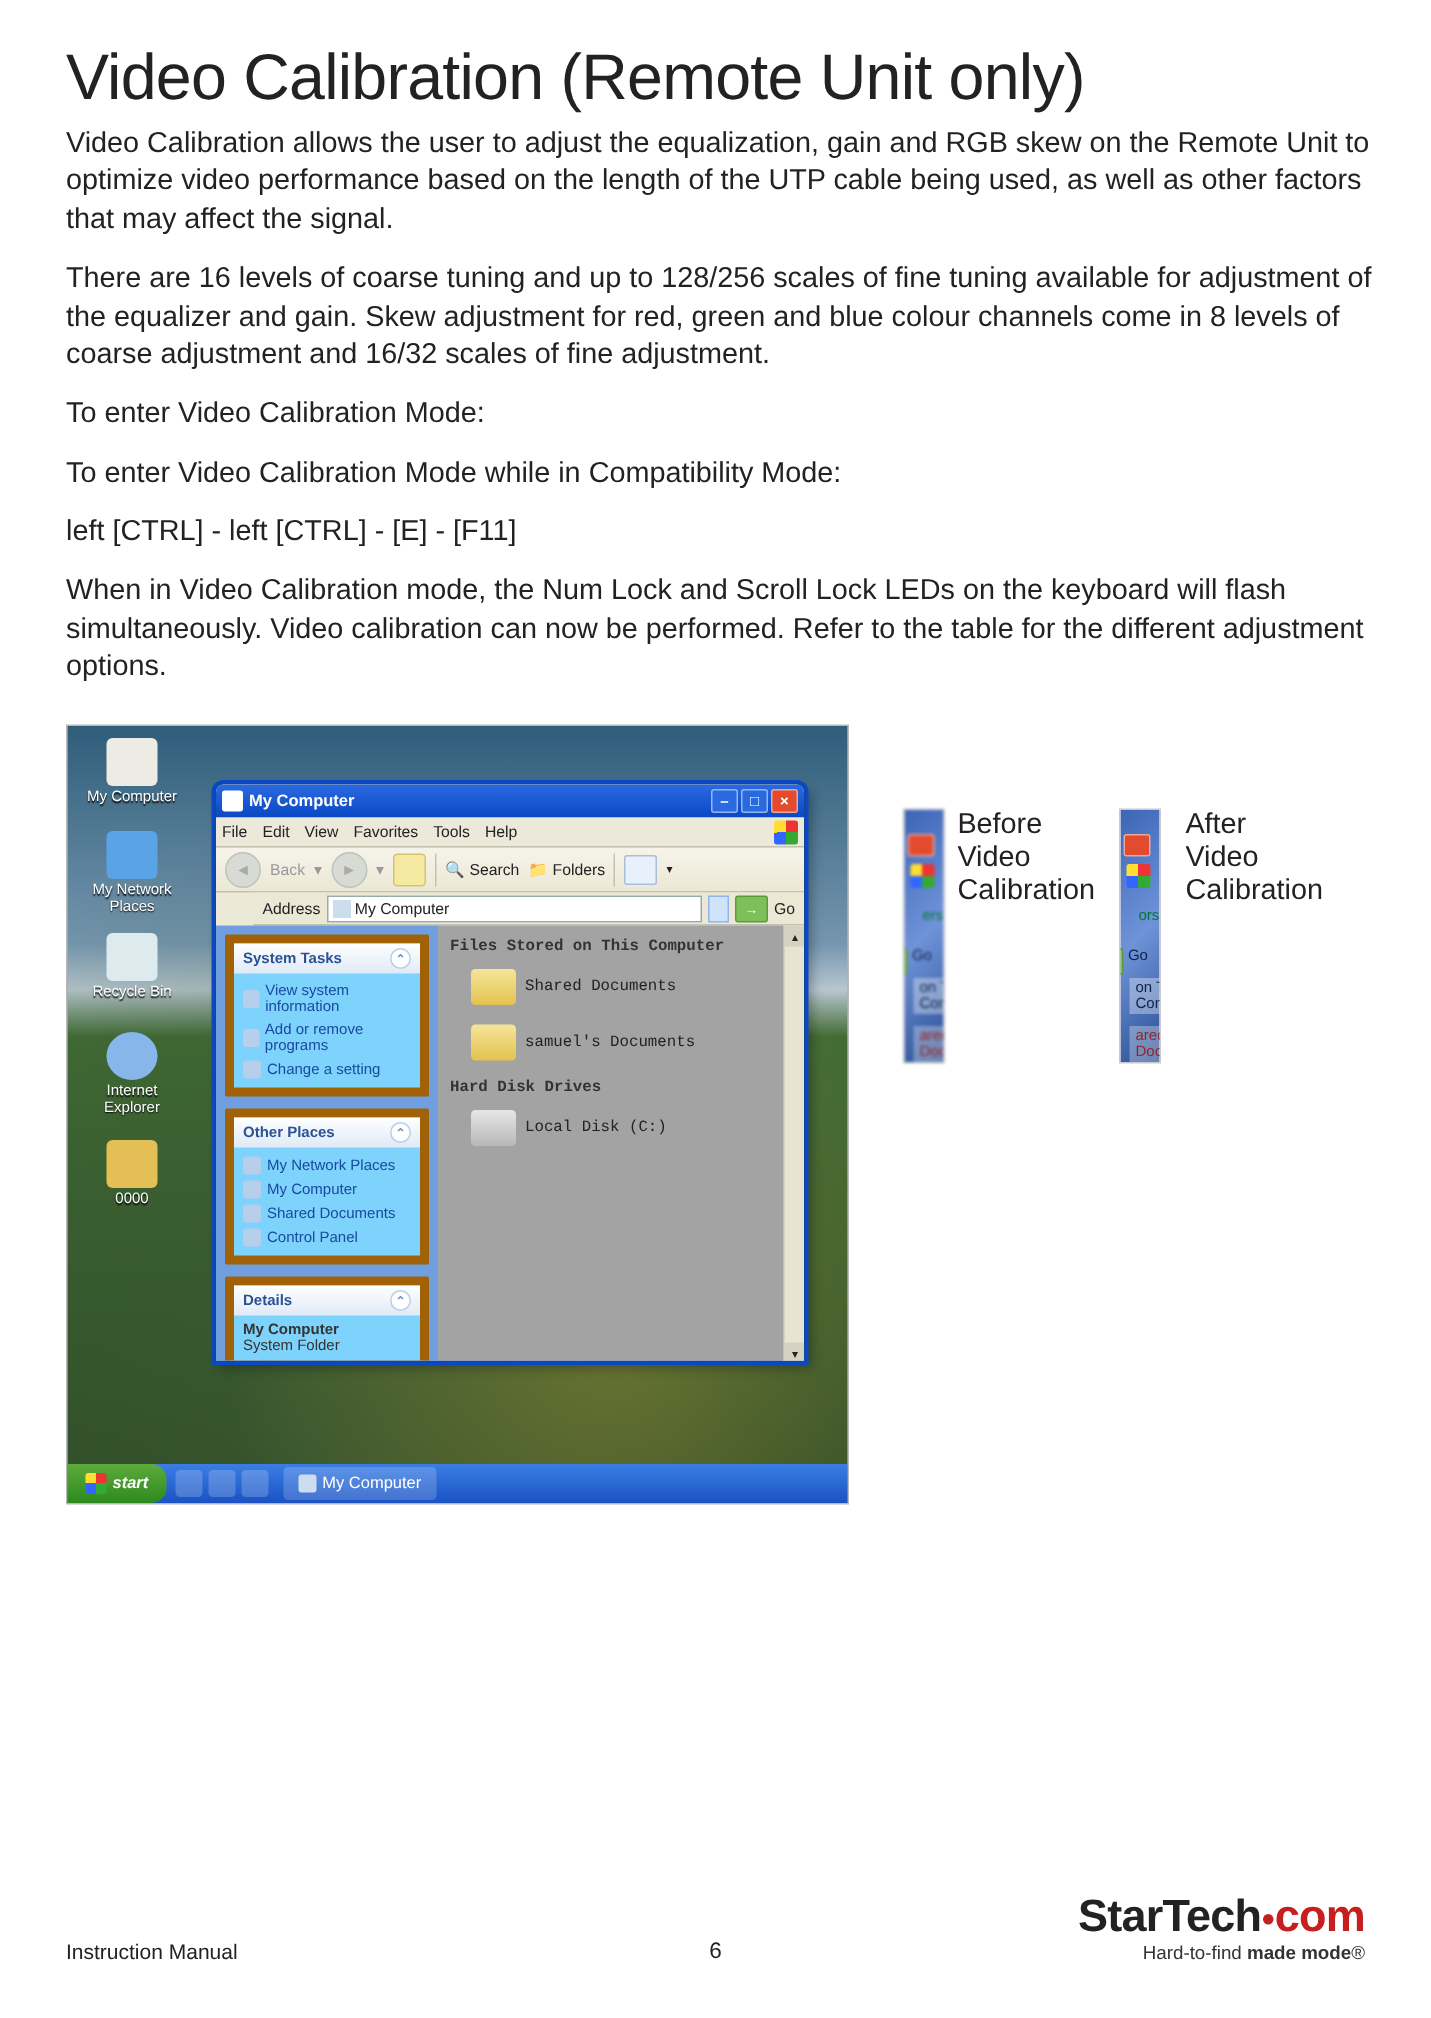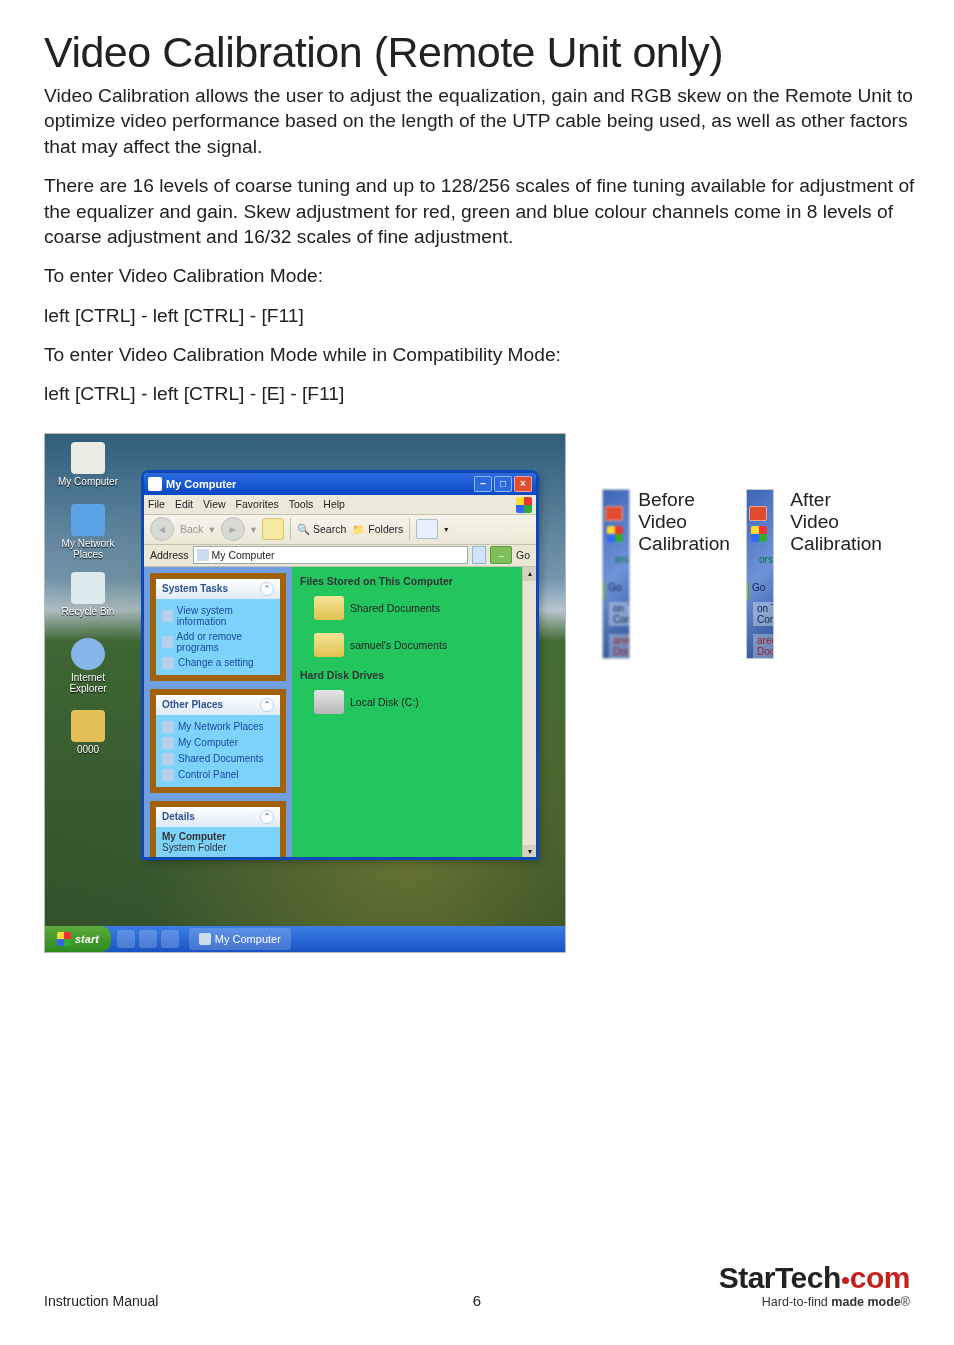--- a/index.html
+++ b/index.html
@@ -52,35 +52,35 @@
     conic-gradient(#e33 0 25%, #3a3 0 50%, #36f 0 75%, #fd3 0); border-radius:2px; }
 
   .toolbar { height:30px; background:linear-gradient(#f6f4ea,#ece8d6); border-bottom:1px solid #c5c1b0; display:flex; align-items:center; gap:6px; padding:0 6px; font-size:10.5px; }
   .navbtn { width:24px; height:24px; border-radius:50%; background:#9fd48a; display:flex; align-items:center; justify-content:center; color:#fff; border:1px solid #7db36a; }
   .navbtn.dis { background:#d8dad4; border-color:#c0c2bc; color:#aaa; }
   .upbtn { width:22px; height:22px; background:#f6e9a2; border:1px solid #d4c370; border-radius:3px; }
   .sep { width:1px; height:22px; background:#c5c1b0; }
   .sbtn { display:flex; gap:3px; align-items:center; }
   .vbtn { width:22px; height:20px; background:#e8f1fb; border:1px solid #a8bedb; border-radius:2px; }
 
-  .addrbar { height:22px; background:#ece8d6; border-bottom:1px solid #c5c1b0; display:flex; align-items:center; gap:4px; padding:0 6px; font-size:10.5px; }
+  .addrbar { height:22px; background:#ece8d6; border-bottom:1px solid #c5c1b0; display:flex; align-items:center; gap:4px; padding:0 6px; font-size:10.5px;margin-left:25px; }
   .addrfield { flex:1; height:18px; background:#fff; border:1px solid #9aa; display:flex; align-items:center; padding:0 3px; gap:3px; }
   .gobtn { width:22px; height:18px; background:#7fbf5a; border:1px solid #5a9a3a; border-radius:2px; display:flex; align-items:center; justify-content:center; color:#fff; font-size:9px; }
   .ddv { width:14px; height:18px; background:#cfe4fb; border:1px solid #8fb6e6; }
 
   .body2 { display:flex; height:292px; }
   .leftpane { width:148px; background:#6f9fde; padding:6px; display:flex; flex-direction:column; gap:8px; }
   .panel { background:#7dd3fc; border:6px solid #a16207; border-radius:1px; font-size:10px; }
   .panel .ph { background:linear-gradient(#fff,#dfeaf7); color:#2a5294; font-weight:700; padding:3px 6px; display:flex; justify-content:space-between; align-items:center; }
   .panel .pc { padding:4px 6px; color:#1a4aa0; }
   .panel .pc .li { display:flex; gap:4px; align-items:center; padding:2px 0; }
   .mi { width:12px; height:12px; background:#b7cfeb; border-radius:2px; }
   .chev { width:14px; height:14px; border-radius:50%; background:#fff; border:1px solid #b7cfeb; display:flex; align-items:center; justify-content:center; font-size:8px; color:#6a8cc0; }
 
-  .rightpane { flex:1; background:#22c55e; padding:6px 8px; font-size:10.5px; overflow:auto; }
+  .rightpane { flex:1; background:#a3a3a3; padding:6px 8px; font-size:10.5px; overflow:auto;font-family:Liberation Mono, monospace; }
   .rh { font-weight:700; color:#333; padding:2px 0 6px; }
   .item { display:flex; align-items:center; gap:6px; padding:3px 0 10px 14px; }
   .item .ic { width:30px; height:24px; border-radius:3px; }
   .ic.folder { background:linear-gradient(#f5e59a,#e3c34e); }
   .ic.hdd { background:linear-gradient(#e6e6e6,#b8b8b8); }
   .scr { width:14px; background:#e8e4d4; border-left:1px solid #c5c1b0; position:relative; }
   .scr .ar { position:absolute; left:0; width:14px; height:14px; background:#d6d2c2; display:flex; align-items:center; justify-content:center; font-size:8px; }
   .scr .ar.t { top:0; } .scr .ar.b { bottom:0; }
 
   .taskbar { position:absolute; left:0; bottom:0; height:26px; width:100%; background:linear-gradient(#3a7ee4,#1a52c4);
@@ -115,23 +115,23 @@
 </style>
 </head>
 <body>
 
 <div class="page">
 
   <h1 class="h1">Video Calibration (Remote Unit only)</h1>
   <p class="para">Video Calibration allows the user to adjust the equalization, gain and RGB skew on the Remote Unit to optimize video performance based on the length of the UTP cable being used, as well as other factors that may affect the signal.</p>
   <p class="para">There are 16 levels of coarse tuning and up to 128/256 scales of fine tuning available for adjustment of the equalizer and gain.  Skew adjustment for red, green and blue colour channels come in 8 levels of coarse adjustment and 16/32 scales of fine adjustment.</p>
   <p class="para">To enter Video Calibration Mode:</p>
-  <p class="para">left [CTRL] - left [CTRL] - [F11]</p>
   <p class="para">To enter Video Calibration Mode while in Compatibility Mode:</p>
   <p class="para">left [CTRL] - left [CTRL] - [E] - [F11]</p>
+  <p class="para">When in Video Calibration mode, the Num Lock and Scroll Lock LEDs on the keyboard will flash simultaneously.  Video calibration can now be performed.  Refer to the table for the different adjustment options.</p>
 
   <div class="figwrap">
 
     <div class="leftshot">
       <div class="desktop">
         <div class="landscape"></div>
 
         <div class="d-icon di1"><div class="g"></div><span>My Computer</span></div>
         <div class="d-icon di2"><div class="g"></div><span>My Network Places</span></div>
         <div class="d-icon di3"><div class="g"></div><span>Recycle Bin</span></div>

